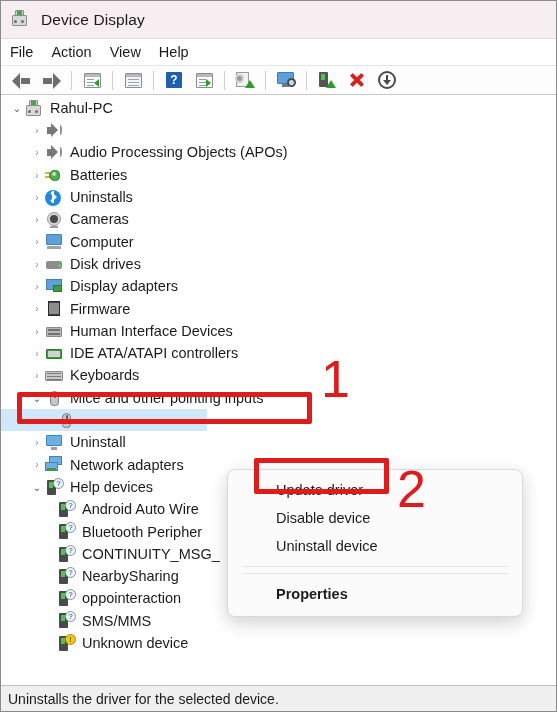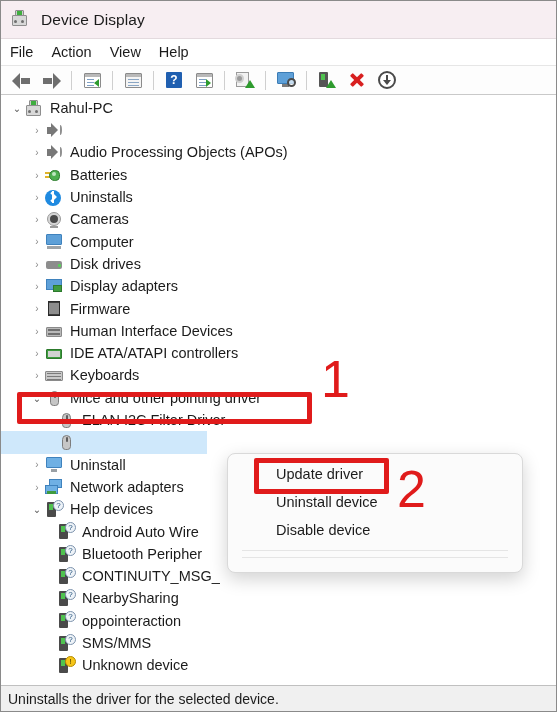--- a/index.html
+++ b/index.html
@@ -390,21 +390,21 @@
     color: #1f4e79; font-size: 8px; line-height: 9px; text-align: center;
     font-family: "Liberation Sans", sans-serif;
   }
   .ic-unk.warn .q {
     background: #f5c518; border-color: #b58b00; color: #4a3a00;
   }
 
   
   .ctxmenu {
     position: absolute;
-    left: 226px; top: 452px;
+    left: 226px; top: 468px;
     width: 296px;
     background: #fbfbfb;
     border: 1px solid #d9d9d9;
     border-radius: 8px;
     box-shadow: 0 6px 18px rgba(0,0,0,.18);
     padding: 6px 0 8px 0;
     z-index: 30;
     text-align: right;
   }
   .ctxitem {
@@ -690,30 +690,21 @@
         <span class="lbl">Keyboards</span>
       </div>
       <div class="row lvl1">
         <span class="chev open">⌄</span>
         <span class="ico">
           <div class="ic-mouse">
             <div class="b"></div>
             <div class="w"></div>
           </div>
         </span>
-        <span class="lbl">Mice and other pointing driver</span>
-      </div>
-      <div class="row lvl2">
-        <span class="ico">
-          <div class="ic-mouse">
-            <div class="b"></div>
-            <div class="w"></div>
-          </div>
-        </span>
-        <span class="lbl">ELAN I2C Filter Driver</span>
+        <span class="lbl">Mice and other pointing inputs</span>
       </div>
       <div class="row lvl2 selected">
         <div class="hl"></div>
         <span class="ico">
           <div class="ic-mouse">
             <div class="b"></div>
             <div class="w"></div>
           </div>
         </span>
       </div>
@@ -816,24 +807,25 @@
             <div class="led"></div>
             <div class="q">!</div>
           </div>
         </span>
         <span class="lbl">Unknown device</span>
       </div>
     </div>
 
   <div class="ctxmenu">
     <div class="ctxitem">Update driver</div>
+    <div class="ctxitem">Disable device</div>
     <div class="ctxitem">Uninstall device</div>
-    <div class="ctxitem">Disable device</div>
     <div class="ctxsep"></div>
     <div class="ctxsep"></div>
+    <div class="ctxitem bold">Properties</div>
   </div>
 
   <div class="redbox" id="redbox-mice" style="border-color: rgb(224, 27, 27);"></div>
   <div class="redbox" id="redbox-update" style="border-color: rgb(224, 27, 27);"></div>
   <div class="rednum" id="rednum-1" style="color: rgb(224, 27, 27);">1</div>
   <div class="rednum" id="rednum-2" style="color: rgb(224, 27, 27);">2</div>
 
   <div class="statusbar">
     <span>Uninstalls the driver for the selected device.</span>
   </div>

